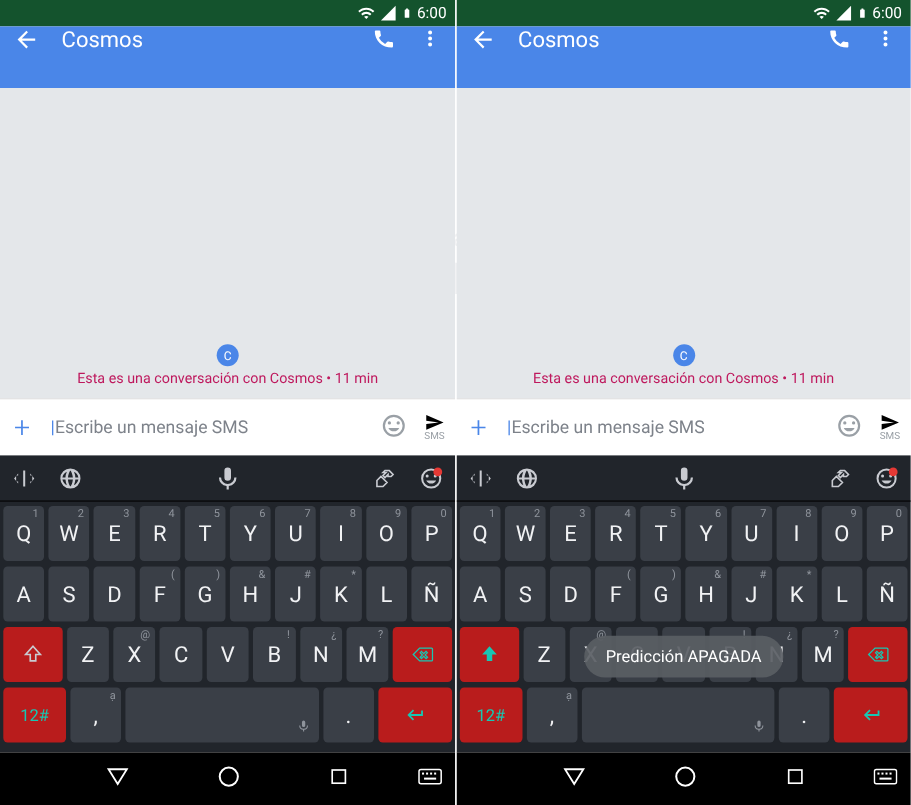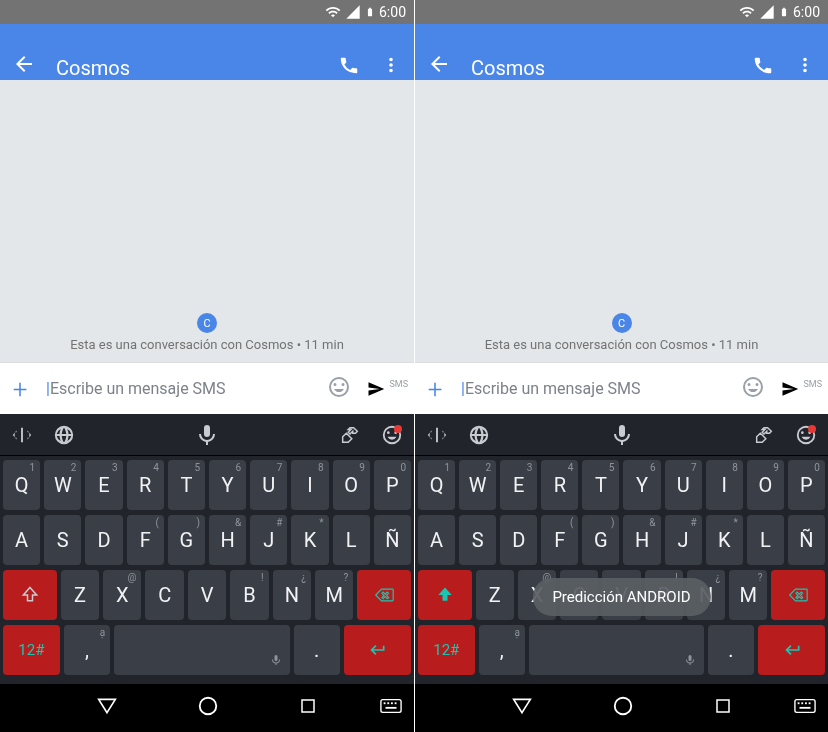--- a/index.html
+++ b/index.html
@@ -1,45 +1,45 @@
 <!DOCTYPE html>
 <html><head>
 <meta charset="utf-8">
 <style>
   * { margin: 0; padding: 0; box-sizing: border-box; font-family: Roboto, Arial, sans-serif; }
   body { background: #fff; width: 828px; height: 732px; display: flex; }
   .phone { width: 414px; height: 732px; display: flex; flex-direction: column; overflow: hidden; position: relative; }
   .phone + .phone { border-left: 1px solid #fff; }
 
   
-  .status-bar { height: 24px; background: #737373; color: #fff; display: flex; justify-content: flex-end; align-items: center; padding: 6px 8px; font-size: 14px; gap: 4px; }
+  .status-bar { height: 24px; background: #14532d; color: #fff; display: flex; justify-content: flex-end; align-items: center; padding: 6px 8px; font-size: 14px; gap: 4px; }
   .status-bar svg { fill: #fff; }
 
   
-  .app-bar { height: 56px; background: #4a86e8; color: #fff; display: flex; align-items: flex-end; padding: 0 12px; gap: 20px; }
+  .app-bar { height: 56px; background: #4a86e8; color: #fff; display: flex; align-items: flex-start; padding: 0 12px; gap: 20px; }
   .app-bar .title { flex: 1; font-size: 20px; font-weight: 400; }
   .app-bar svg { fill: #fff; }
 
   
   .conv { flex: 1; background: #e4e7ea; display: flex; flex-direction: column; justify-content: flex-end; align-items: center; padding-bottom: 10px; position: relative; }
   .avatar-badge { width: 20px; height: 20px; border-radius: 50%; background: #4a86e8; color: #fff; display: flex; align-items: center; justify-content: center; font-size: 11px; margin-bottom: 4px; }
-  .conv-info { font-size: 13px; color: #737373; }
+  .conv-info { font-size: 13px; color: #be185d; }
 
   
   .watermark { position: absolute; left: 0; width: 828px; top: 200px; text-align: center; pointer-events: none; color: rgba(120,125,130,0.25); font-family: Arial, sans-serif; }
   .wm1 { font-size: 22px; letter-spacing: 3px; }
   .wm2 { font-size: 40px; font-weight: 800; letter-spacing: 3px; }
 
   
   .compose { height: 52px; background: #fff; display: flex; align-items: center; padding: 0 6px; gap: 12px; border-top: 1px solid #ddd; }
   .plus { color: #4a86e8; font-size: 26px; font-weight: 300; width: 28px; text-align: center; }
   .compose-input { flex: 1; font-size: 16px; color: #7d828a; }
   .compose-input .cursor { color: #4a86e8; }
   .emoji-ic svg, .send-ic svg { fill: #9aa0a6; }
-  .send-col { display: flex; flex-direction: row; align-items: flex-start; line-height: 1; }
+  .send-col { display: flex; flex-direction: column; align-items: center; line-height: 1; }
   .send-col .lbl { font-size: 9px; color: #9aa0a6; }
 
   
   .kb { background: #21252b; color: #e9eaee; display: flex; flex-direction: column; }
   .kb-suggest { height: 42px; display: flex; align-items: center; justify-content: space-between; padding: 0 10px; border-bottom: 1px solid #000; }
   .kb-suggest .left-grp, .kb-suggest .right-grp { display: flex; gap: 18px; align-items: center; }
   .red-dot { position: absolute; top: 2px; right: 2px; width: 8px; height: 8px; background: #e53935; border-radius: 50%; }
   .ic-wrap { position: relative; width: 24px; height: 24px; display: flex; align-items: center; justify-content: center; }
   .kb-suggest svg { fill: #c9cbd1; }
 
@@ -526,21 +526,21 @@
           <div class="key">
             <span class="hint">?</span>
             <span>M</span>
           </div>
           <div class="key dark bksp">
             <svg width="24" height="20" viewBox="0 0 24 24">
               <path d="M22 5H9L2 12l7 7h13a1 1 0 001-1V6a1 1 0 00-1-1zm-4.41 10L16 16.41 13.41 14 11 16.41 9.59 15 12 12.59 9.59 10 11 8.59 13.41 11 16 8.59 17.41 10 15 12.41 17.59 15z" fill="none" stroke="#17c7b3" stroke-width="1.4"></path>
             </svg>
           </div>
 
-        <div class="toast" style="bottom:4px;"><span>Predicción ANDROID</span></div>
+        <div class="toast" style="bottom:4px;"><span>Predicción APAGADA</span></div>
       </div>
       <div class="kb-row row4">
         <div class="key dark k-sym">
             <span class="accent">12#</span>
           </div>
         <div class="key k-comma">
             <span class="hint">ạ</span>
             <span>,</span>
           </div>
         <div class="key k-space space" style="position:relative;">

